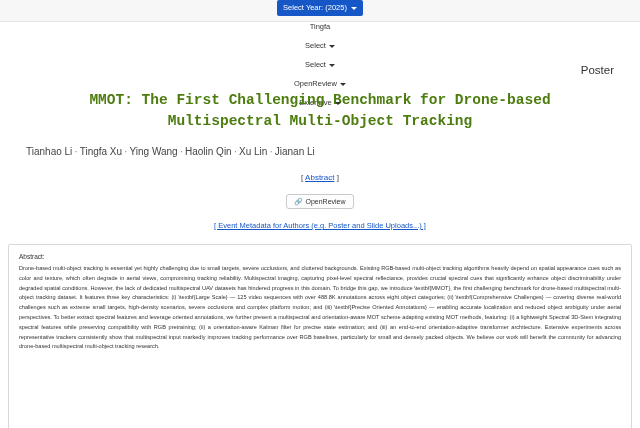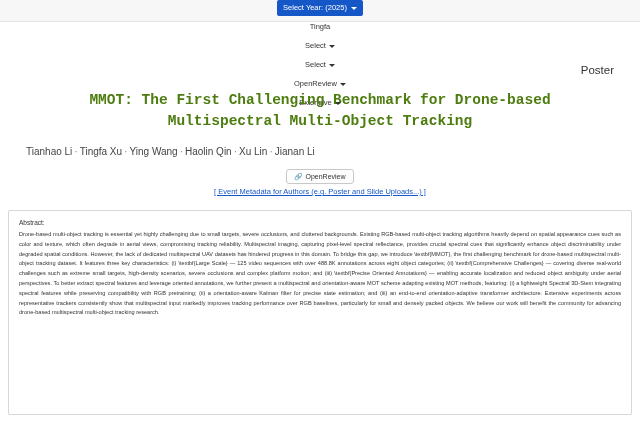--- a/index.html
+++ b/index.html
@@ -125,21 +125,21 @@
   .link-icon {
     display: inline-block;
     width: 7px;
     height: 7px;
     line-height: 7px;
     font-size: 7px;
   }
 
   .metadata-row {
     text-align: center;
-    margin-top: 3px;
+    margin-top: 12px;
     font-size: 7.5px;
   }
   .metadata-row a {
     color: #1657c8;
     text-decoration: underline;
     cursor: pointer;
   }
 
   
   .abstract-box {
@@ -196,20 +196,25 @@
 <div class="content">
 
   <div class="poster-type">Poster</div>
 
   <div class="paper-title">MMOT: The First Challenging Benchmark for Drone-based Multispectral Multi-Object Tracking</div>
 
   <div class="authors">
     <span>Tianhao Li</span><span class="author-sep">·</span><span>Tingfa Xu</span><span class="author-sep">·</span><span>Ying Wang</span><span class="author-sep">·</span><span>Haolin Qin</span><span class="author-sep">·</span><span>Xu Lin</span><span class="author-sep">·</span><span>Jianan Li</span>
   </div>
 
+  <div class="links-row">
+    <span class="bracket">[</span>
+    <a>Abstract</a>
+    <span class="bracket">]</span>
+  </div>
 
   <div class="openreview-row">
     <div class="openreview-btn">
       <span class="link-icon">🔗</span>
       <span>OpenReview</span>
     </div>
   </div>
 
   <div class="metadata-row">
     <a>[ Event Metadata for Authors (e.g. Poster and Slide Uploads...) ]</a>

